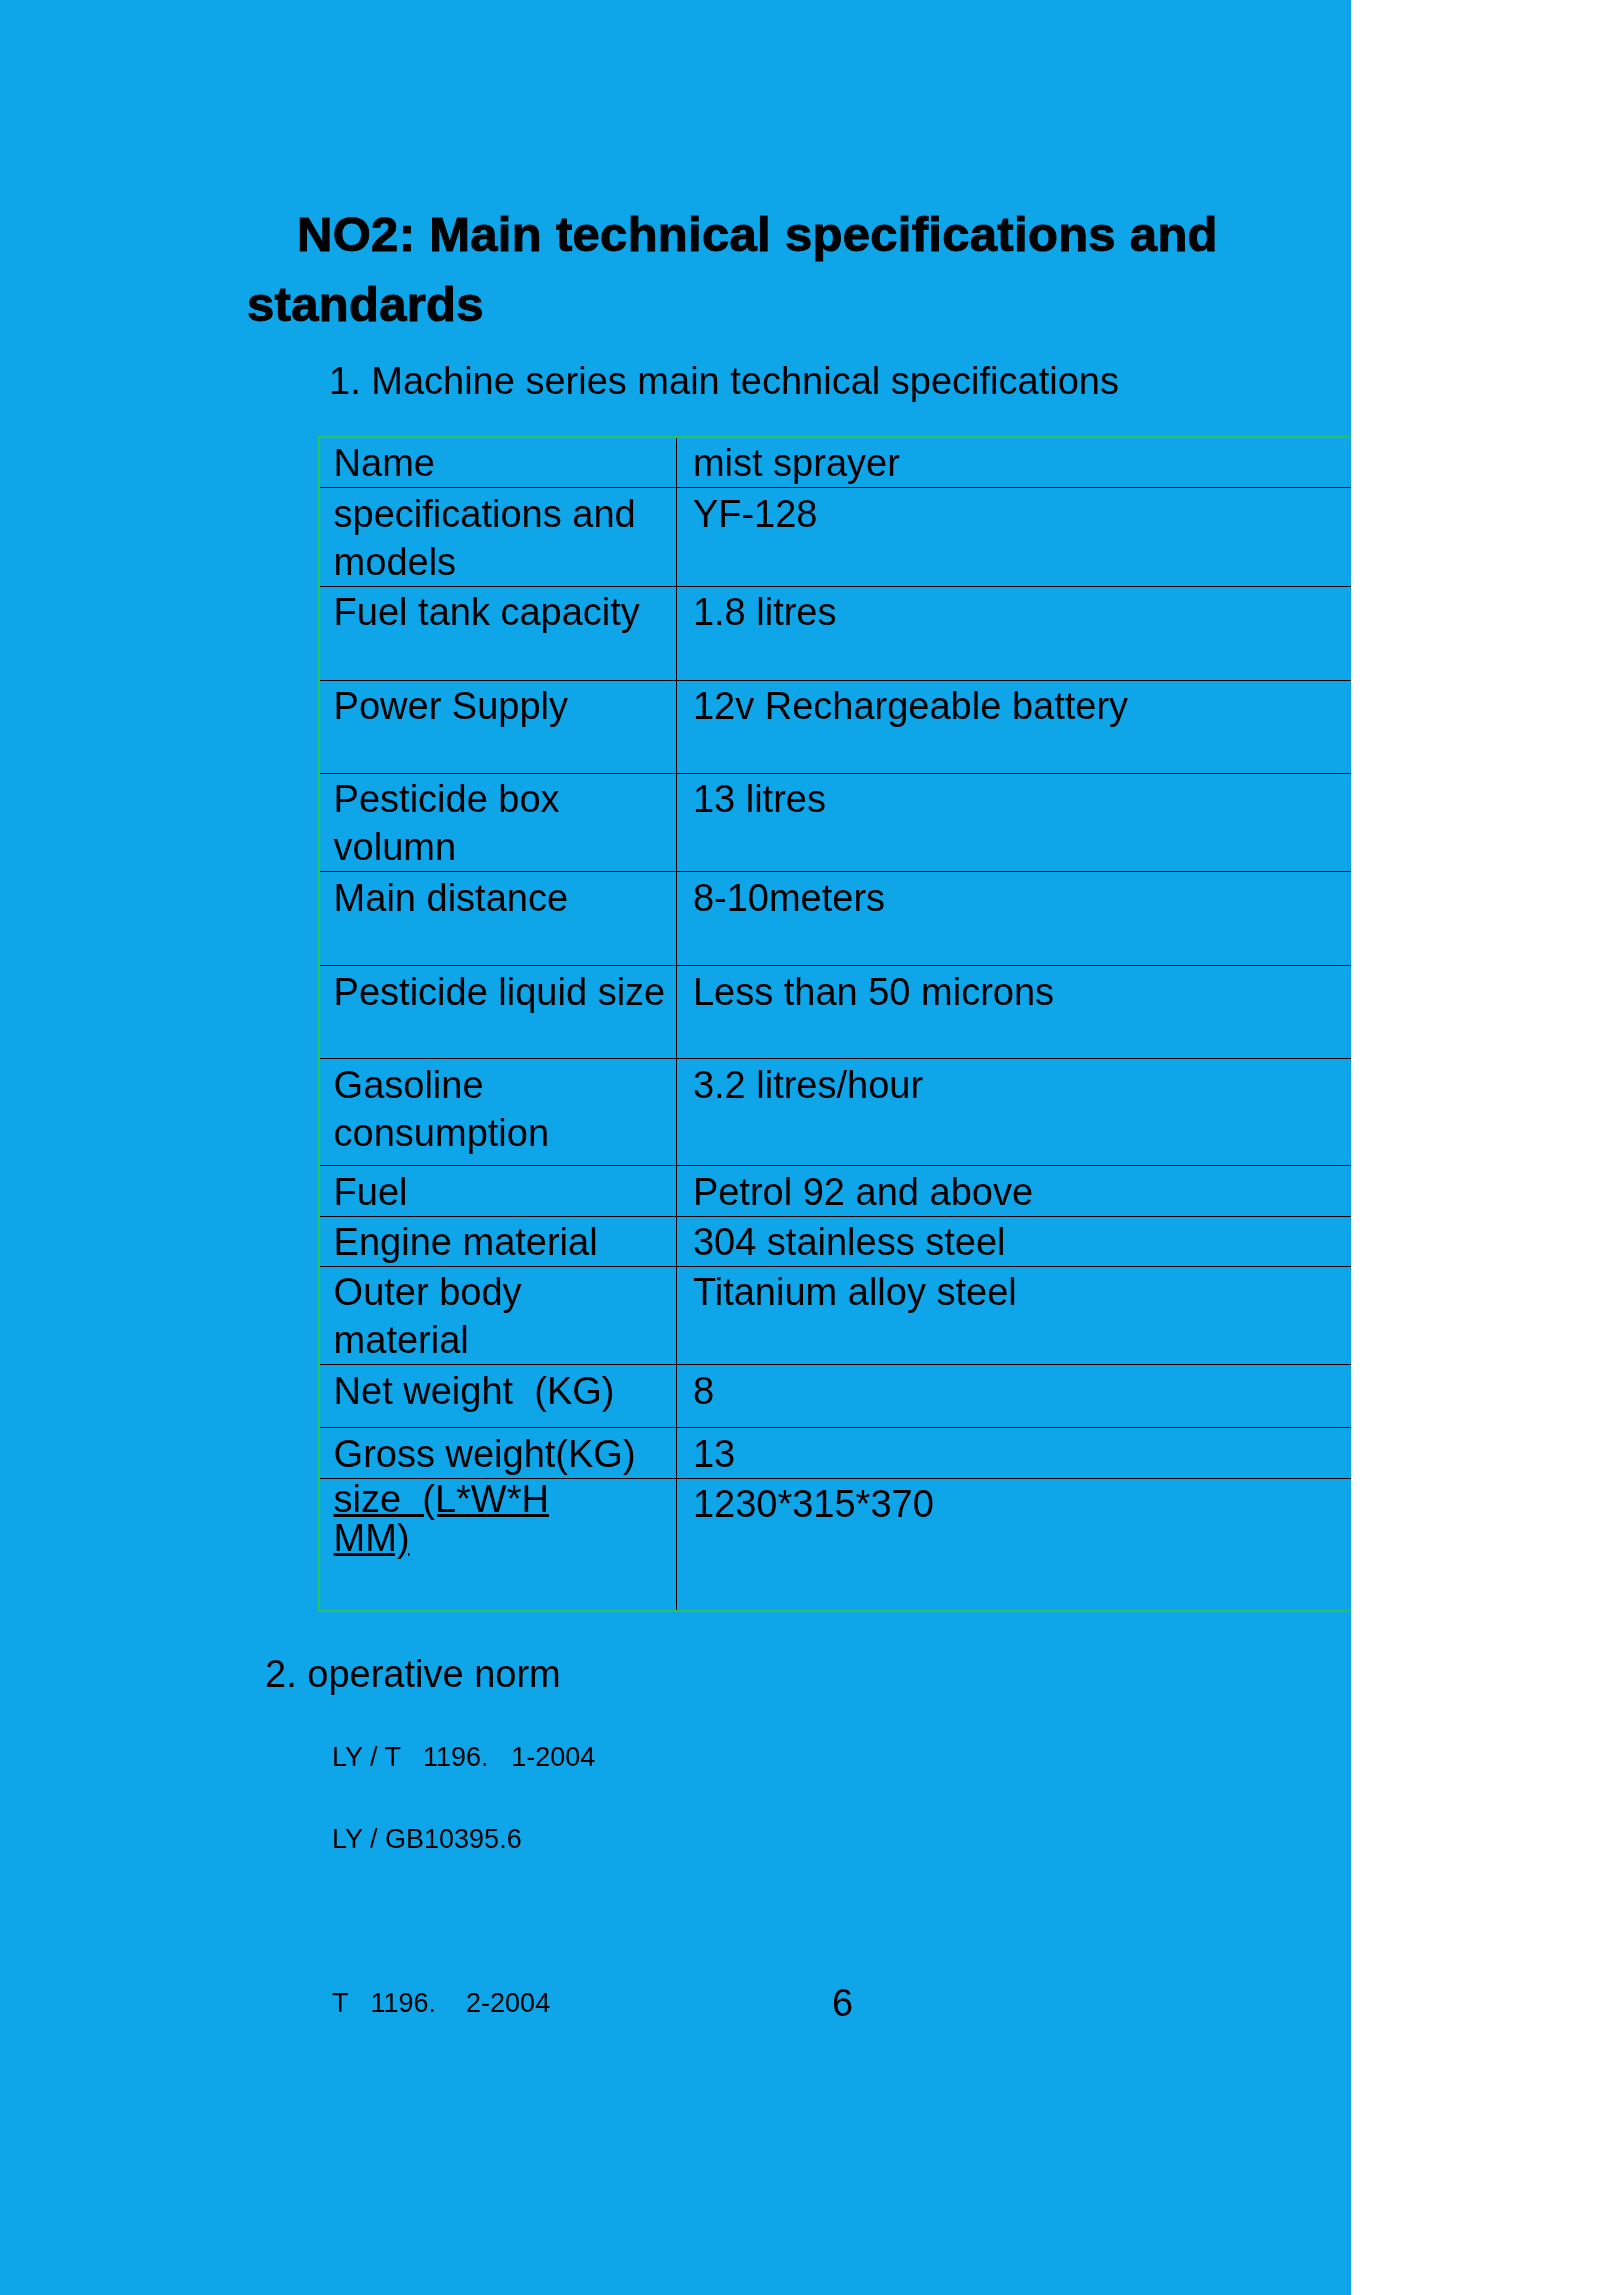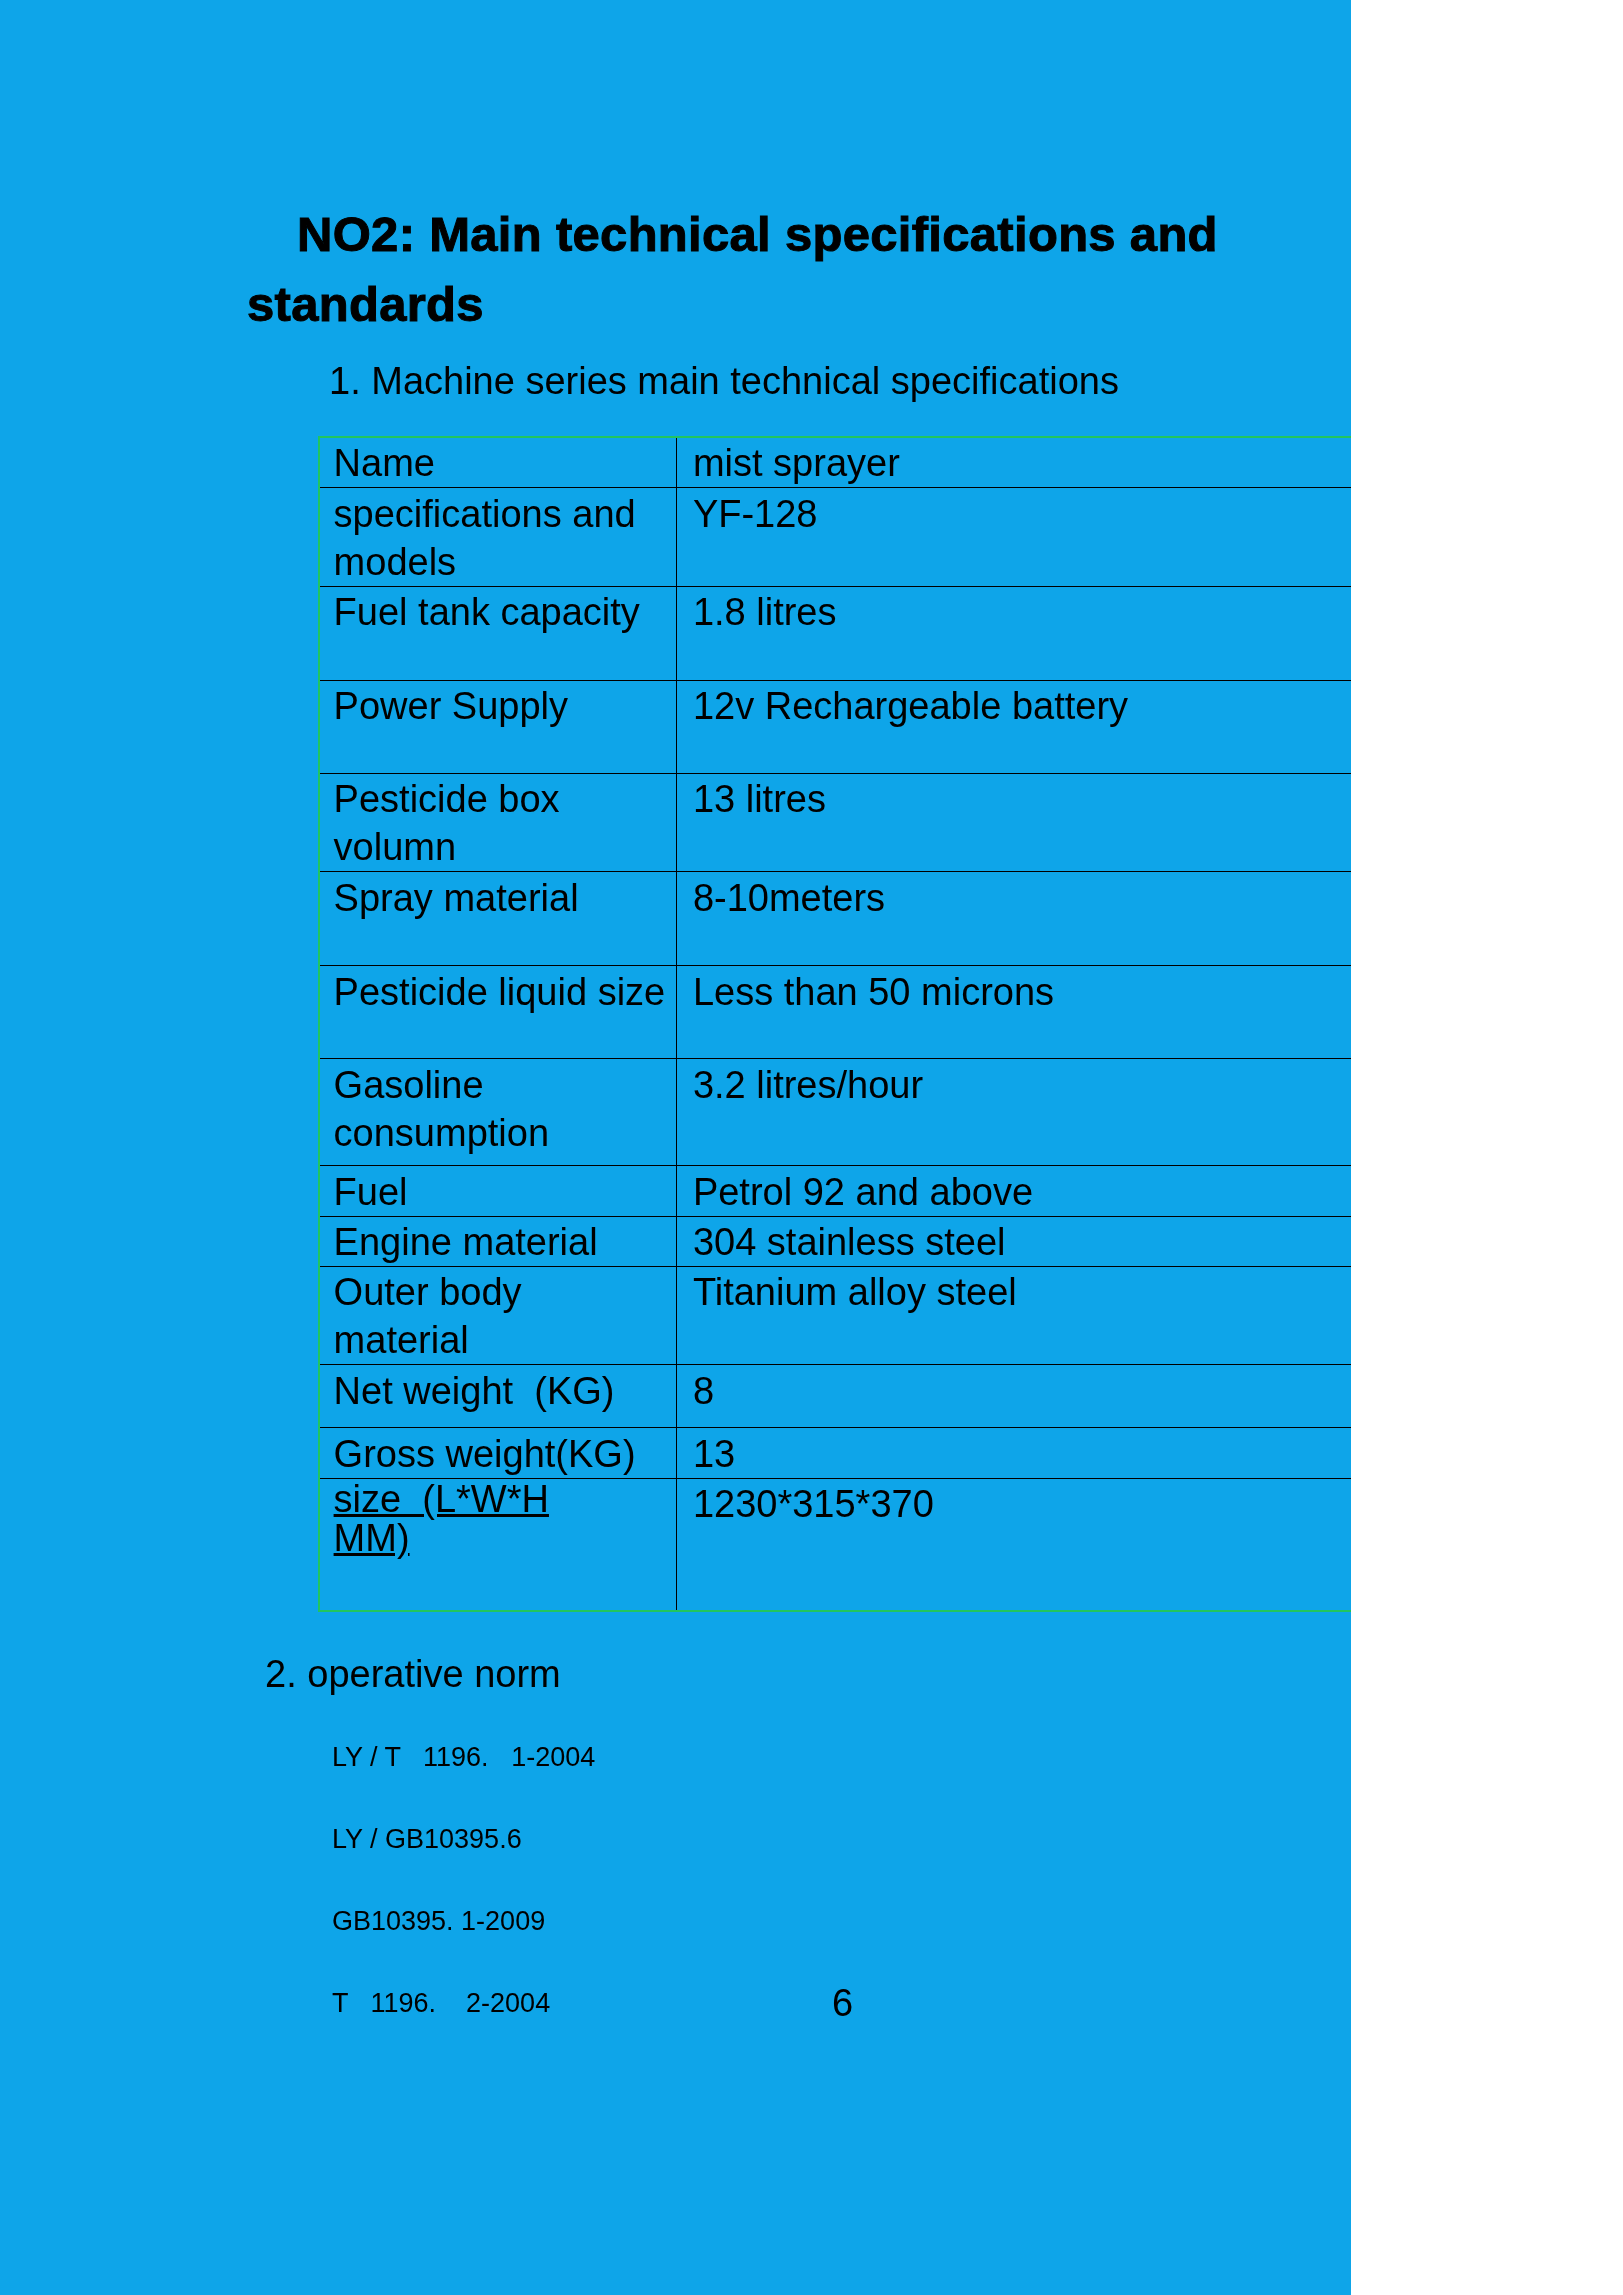--- a/index.html
+++ b/index.html
@@ -116,21 +116,21 @@
       <tr style="height:93px">
         <td class="label">Power Supply</td>
         <td class="value">12v Rechargeable battery</td>
       </tr>
       <tr style="height:93px">
         <td class="label">Pesticide box
 volumn</td>
         <td class="value">13 litres</td>
       </tr>
       <tr style="height:94px">
-        <td class="label">Spray material</td>
+        <td class="label">Main distance</td>
         <td class="value">8-10meters</td>
       </tr>
       <tr style="height:93px">
         <td class="label">Pesticide liquid size</td>
         <td class="value">Less than 50 microns</td>
       </tr>
       <tr style="height:107px">
         <td class="label">Gasoline
 consumption</td>
         <td class="value">3.2 litres/hour</td>
@@ -161,19 +161,18 @@
 MM)</td>
         <td class="value">1230*315*370</td>
       </tr>
     </tbody>
   </table>
 
   <div class="sec-heading sec2">2. operative norm</div>
 
   <div class="std-line std-0">LY / T   1196.   1-2004</div>
   <div class="std-line std-1">LY / GB10395.6</div>
-  <div class="std-line std-2">GB10395. 1-2009</div>
   <div class="std-line std-3">T   1196.    2-2004</div>
 
   <div class="page-num">6</div>
 
 </div>
 
 
 </body></html>

